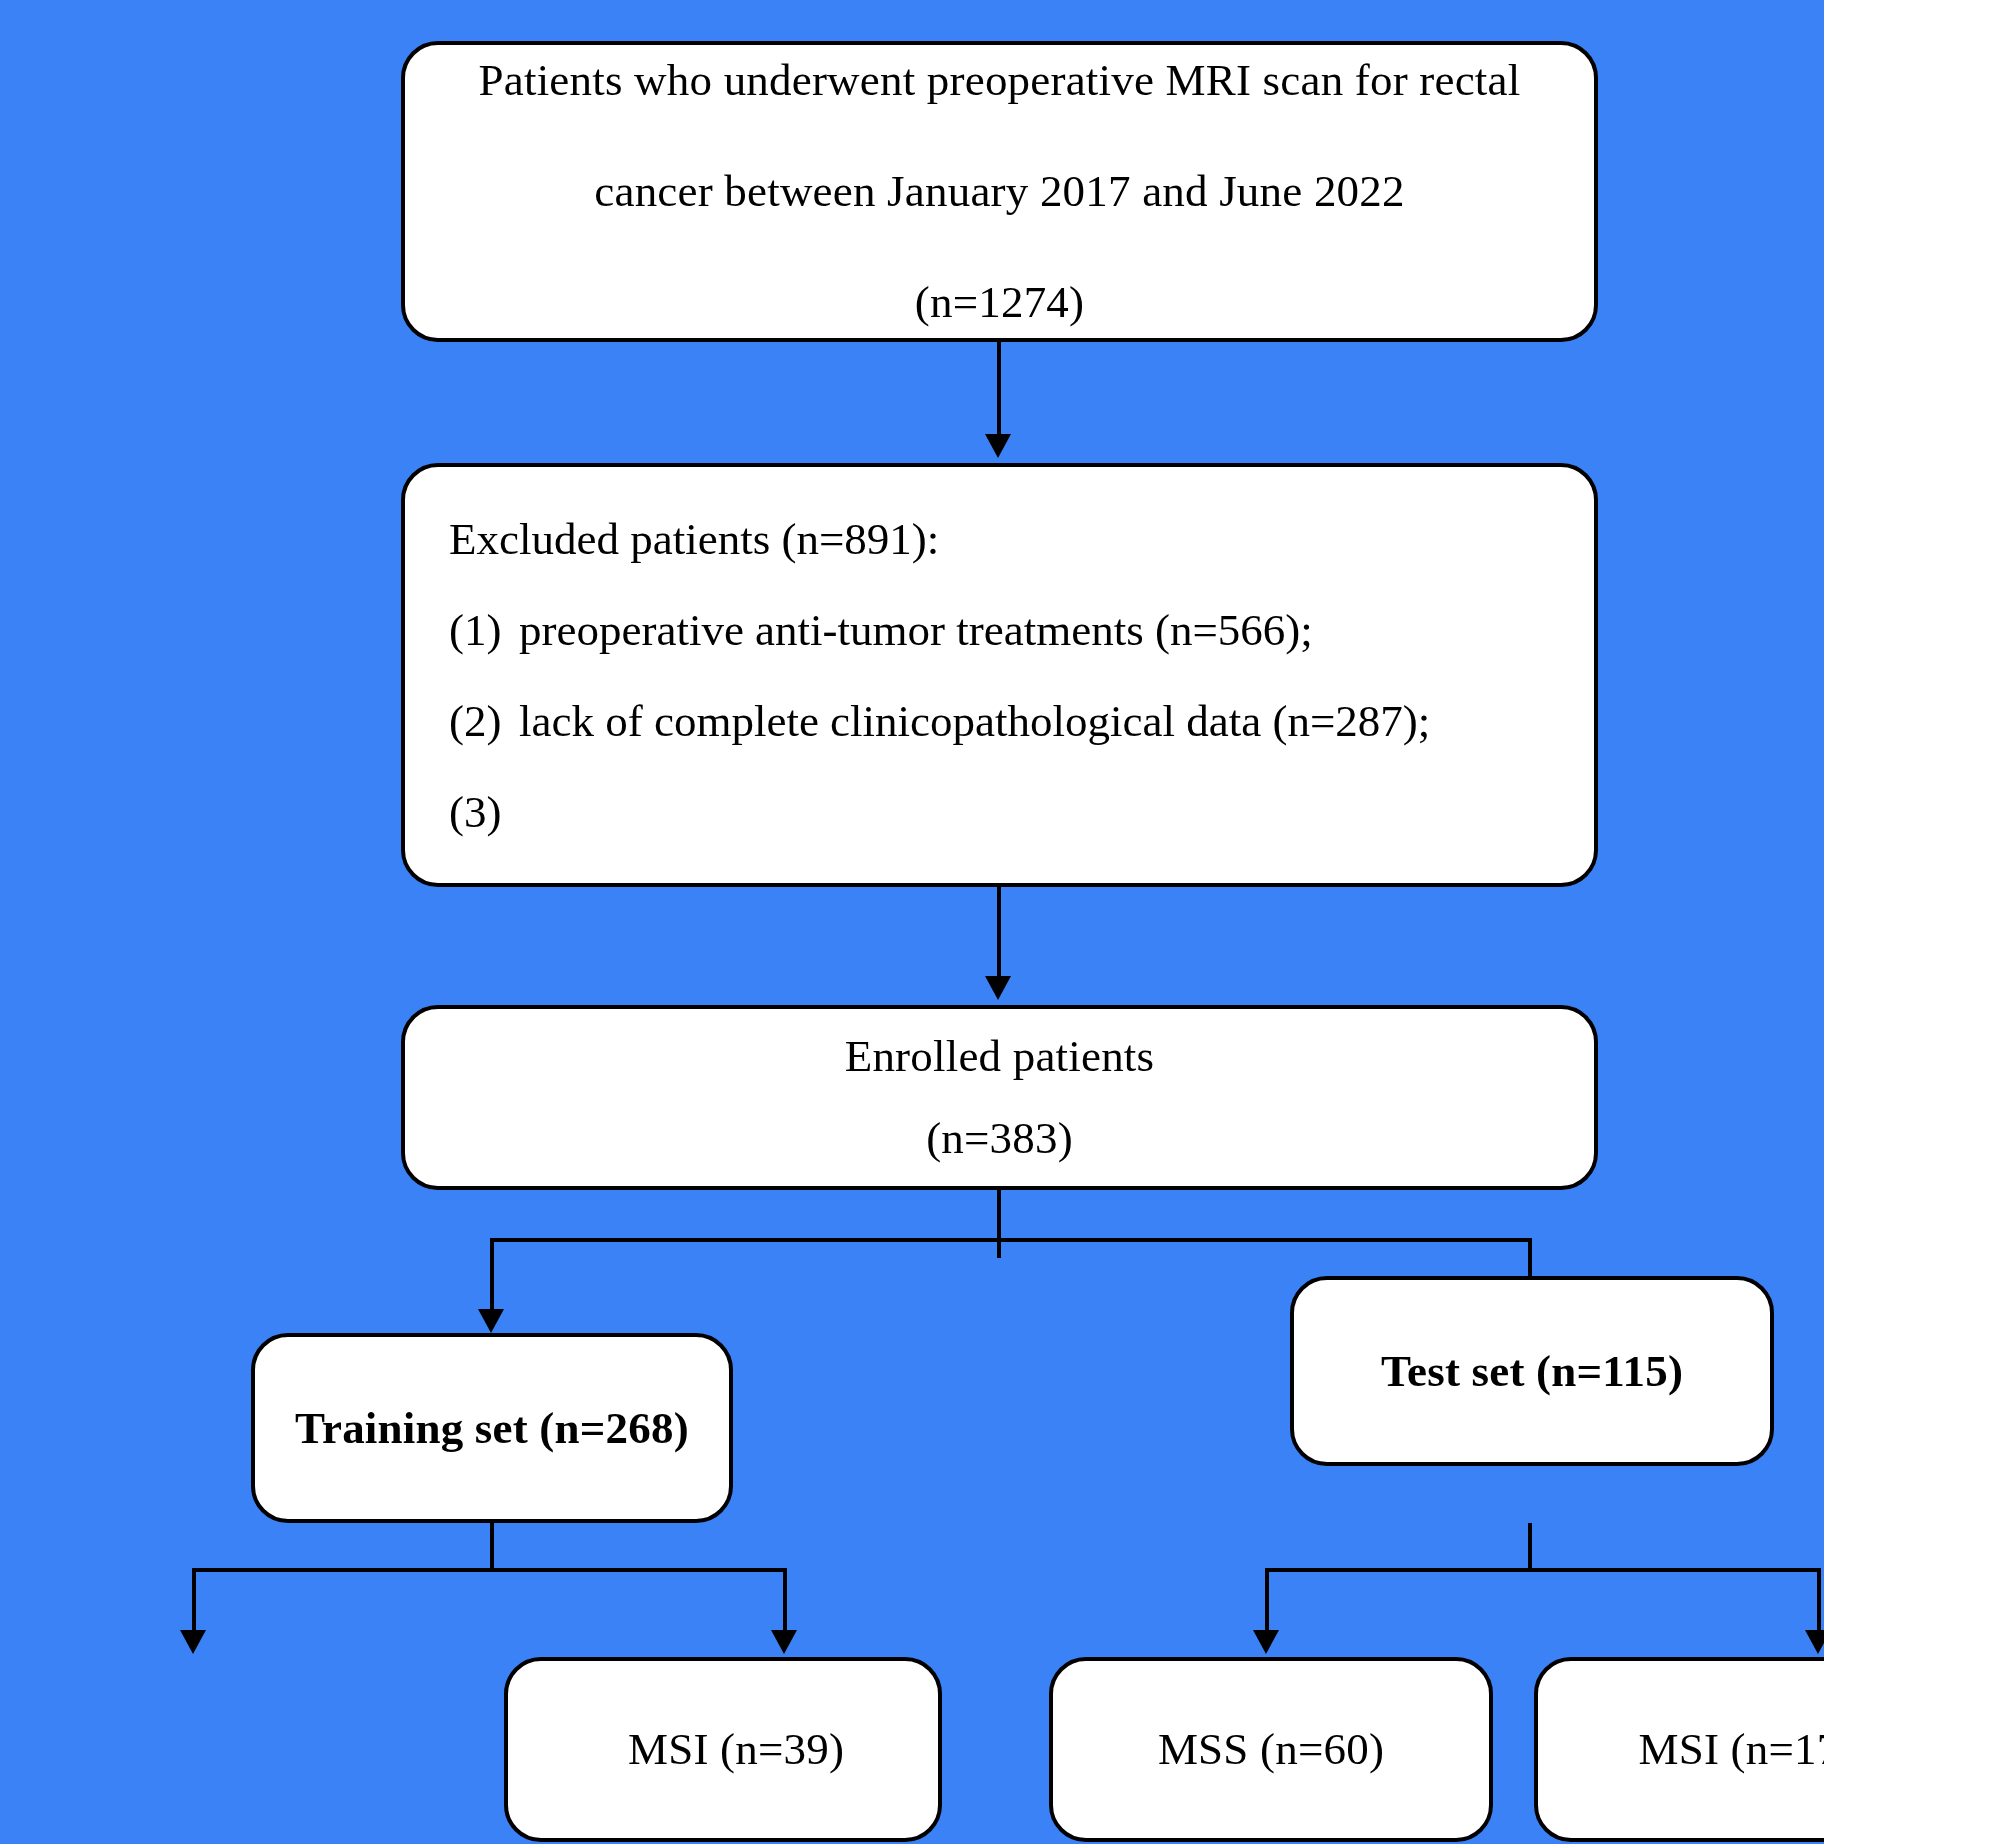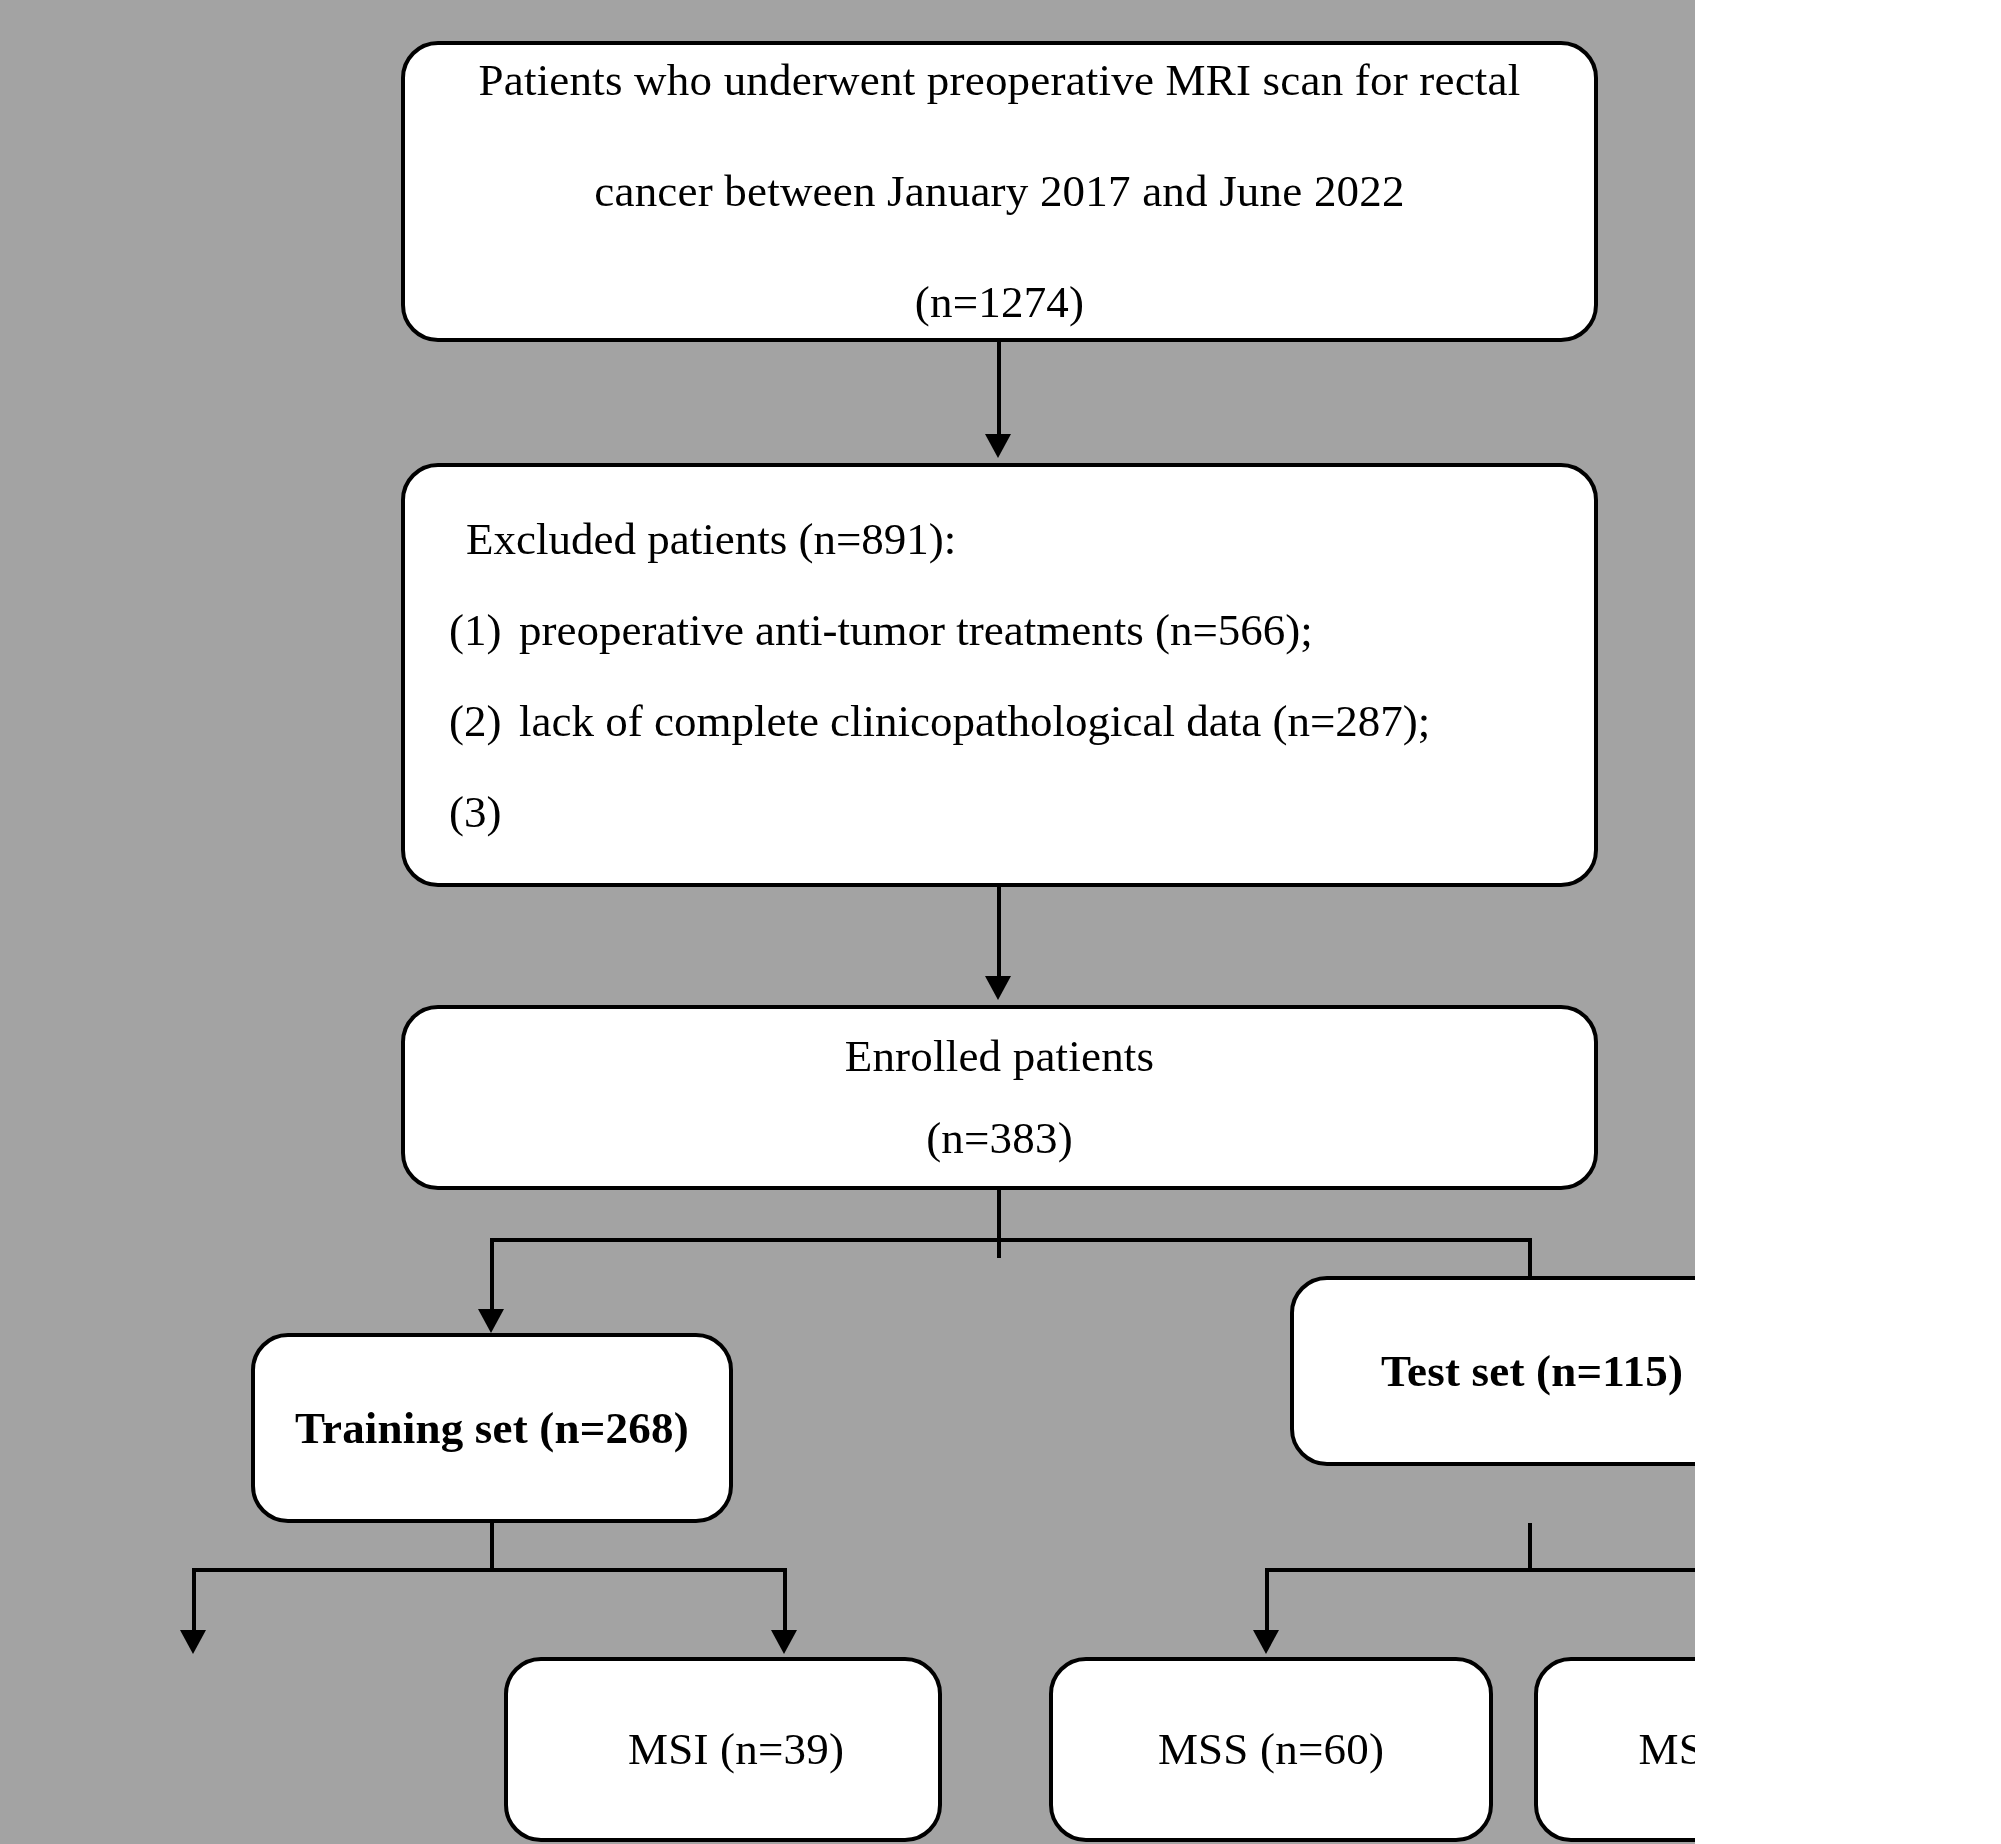--- a/index.html
+++ b/index.html
@@ -2,23 +2,23 @@
 <html style="font-size:13px"><head>
 <meta charset="utf-8">
 <style>
   html, body {
     margin: 0;
     padding: 0;
     background: #ffffff;
   }
   #canvas {
     position: relative;
-    width: 1695px;
+    width: 1824px;
     height: 1845px;
-    background: #a3a3a3;
+    background: #3b82f6;
     font-family: "Liberation Serif", "DejaVu Serif", serif;
     color: #000000;
     overflow: hidden;
   }
   .node {
     position: absolute;
     box-sizing: border-box;
     border: 4px solid #000000;
     border-radius: 37px;
     background: #ffffff;
@@ -33,21 +33,21 @@
   .line {
     font-size: 45px;
     line-height: 1.0;
     white-space: nowrap;
     letter-spacing: 0.2px;
   }
   .gap-lg { margin-top: 66px; }
   .gap-md { margin-top: 37px; }
 
   
-  .excl-head { font-size: 45px; margin-left: 61px; }
+  .excl-head { font-size: 45px; margin-left: 44px; }
   .excl-row {
     display: flex;
     font-size: 45px;
     margin-left: 44px;
     margin-top: 39px;
     white-space: nowrap;
   }
   .excl-idx { width: 70px; flex: 0 0 70px; }
   .excl-txt { }
 

